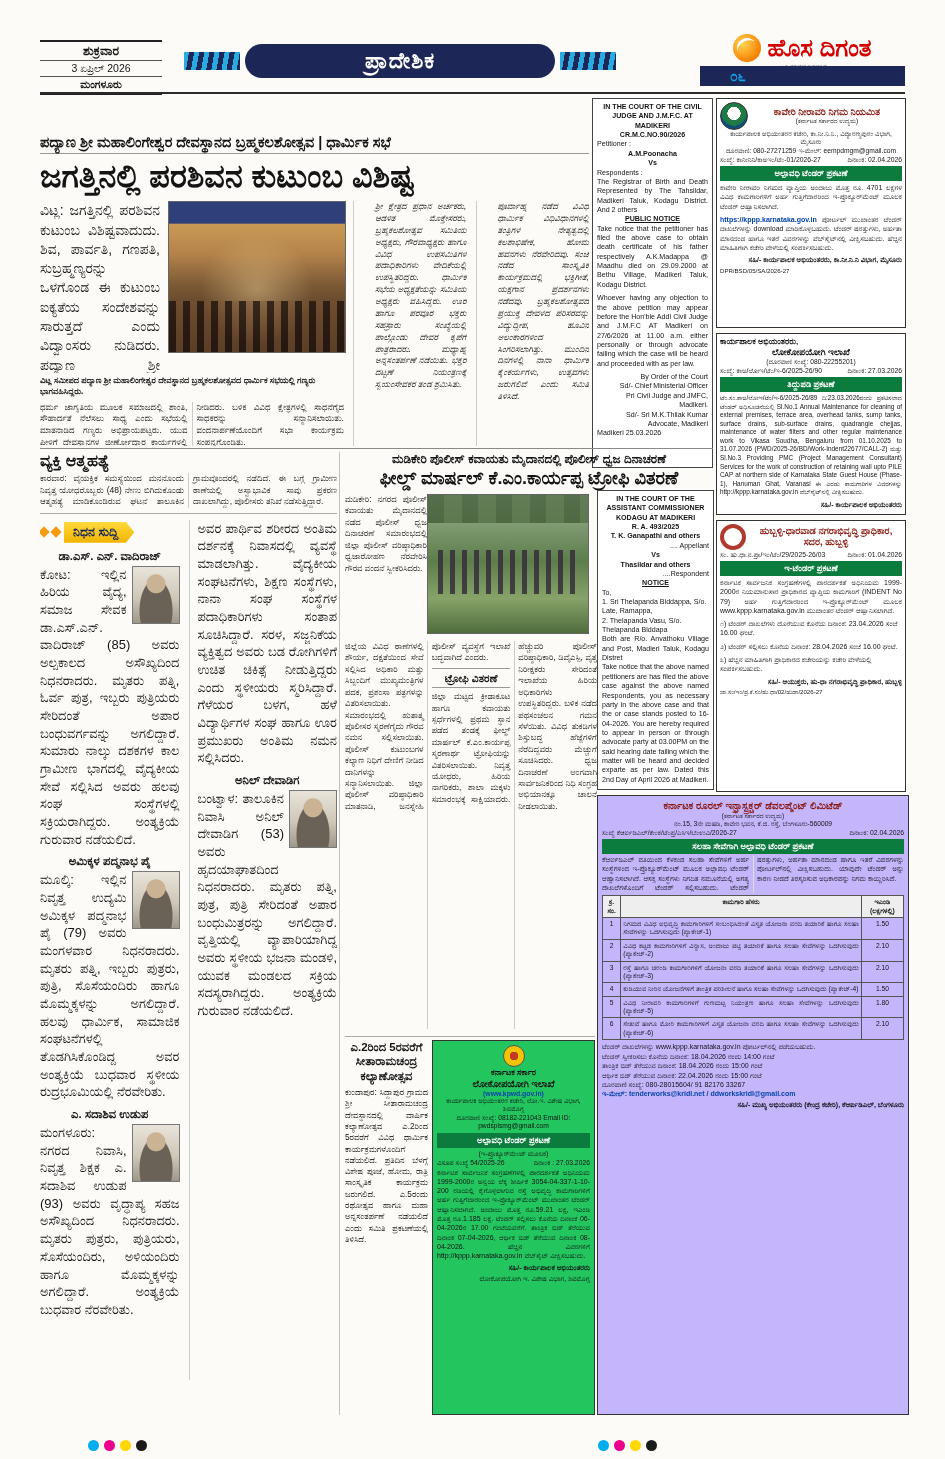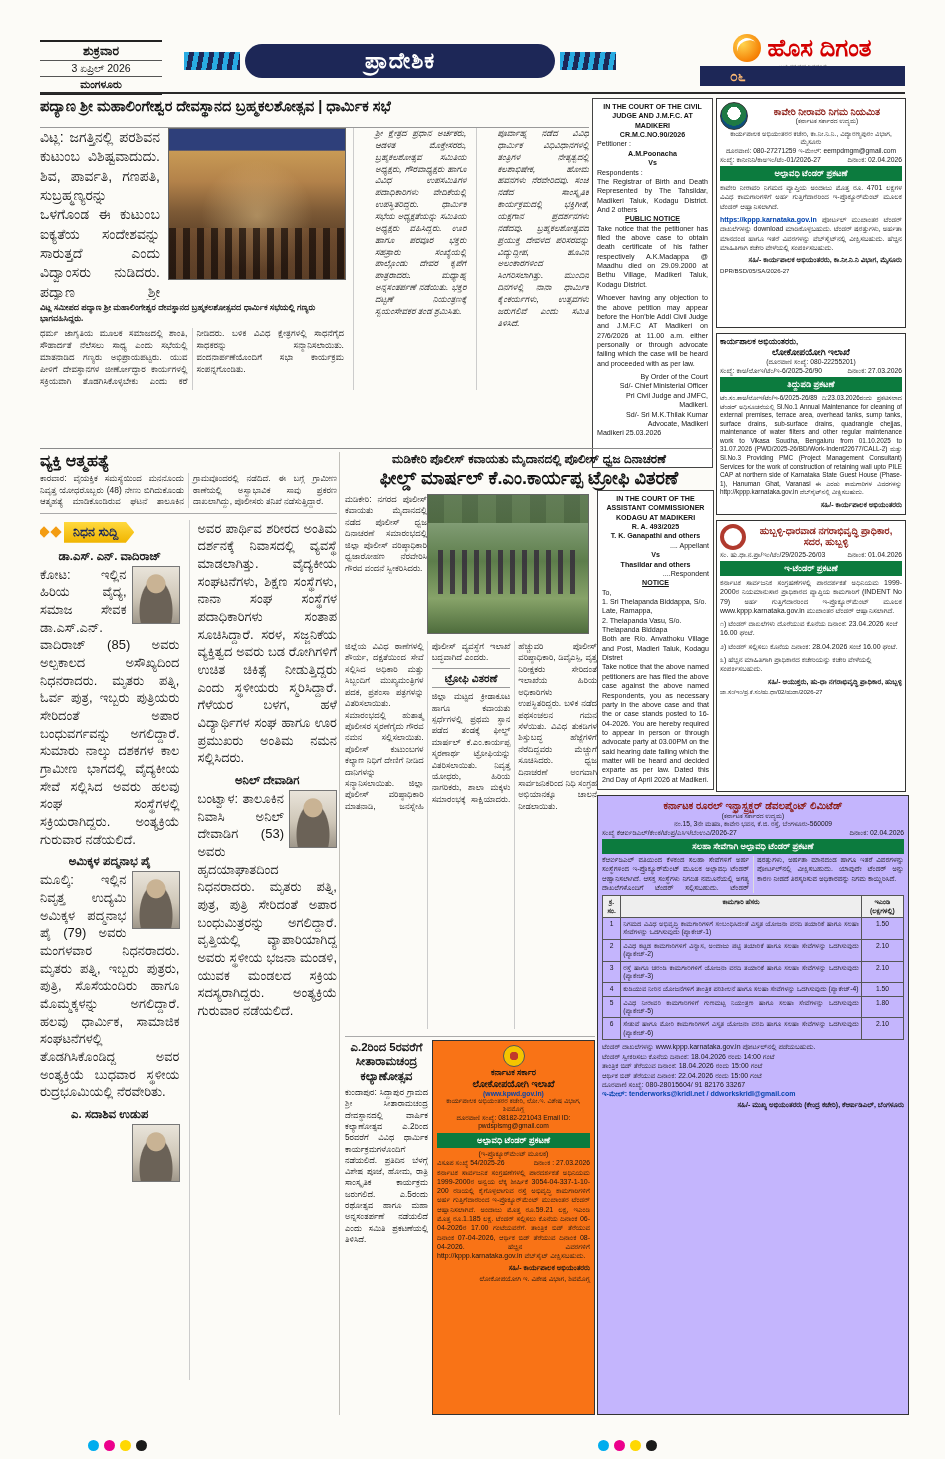--- a/index.html
+++ b/index.html
@@ -17,31 +17,31 @@
   .sectionband{left:245px;top:44px;width:310px;height:34px;background:#1d2757;border-radius:17px;color:#fff;
                display:flex;align-items:center;justify-content:center;font-size:22px;font-weight:bold;letter-spacing:1px;}
   .stripe{top:52px;width:56px;height:18px;background:repeating-linear-gradient(100deg,#29abe2 0 5px,#1d2757 5px 10px);}
   .stripe.l{left:184px;} .stripe.r{left:560px;}
   .logoarea{left:700px;top:34px;width:205px;text-align:center;}
   .logorow{display:flex;align-items:center;justify-content:center;gap:6px;}
   .logobadge{position:relative;width:28px;height:28px;border-radius:50%;background:radial-gradient(circle at 35% 35%,#ffd54f,#f57c00 75%);}
   .logobadge:after{content:"";position:absolute;inset:4px;border-radius:50%;border-top:3px solid #fff;transform:rotate(-28deg);}
   .logotext{color:#d40000;font-weight:bold;font-size:24px;line-height:1;}
   .logotag{font-size:6.5px;color:#444;margin-top:1px;}
-  .pnband{left:700px;top:66px;width:205px;height:20px;background:#1d2757;color:#fdba74;font-weight:bold;
+  .pnband{left:700px;top:66px;width:205px;height:20px;background:#1d2757;color:#0ea5e9;font-weight:bold;
           font-size:14px;display:flex;align-items:center;padding-left:30px;box-sizing:border-box;}
   .hr-top{left:40px;top:92px;width:865px;height:2px;background:#2a2a2a;}
 
   
   .hl{background:#8a8a8a;height:1px;}
   .vl{background:#c2c0ba;width:1px;}
 
   
   .lead{left:40px;top:98px;width:549px;height:348px;overflow:hidden;}
-  .kicker{font-size:14.5px;font-weight:bold;border-bottom:1px solid #999;padding-bottom:12px;}
+  .kicker{font-size:14.5px;font-weight:bold;border-bottom:1px solid #999;padding-bottom:2px;margin-top:36px;}
   .headline{font-size:32px;font-weight:bold;line-height:1.1;margin:5px 0 7px 0;}
   .lead-body{display:flex;gap:9px;height:262px;overflow:hidden;}
   .lead-left{width:304px;display:flex;flex-direction:column;}
   .llt{display:flex;gap:8px;}
   .colA{width:120px;font-size:14px;line-height:1.38;overflow:hidden;height:172px;}
   .figlead{width:176px;margin:0;}
   .ph-lead{position:relative;width:176px;height:150px;border:1px solid #666;overflow:hidden;
     background:radial-gradient(circle at 50% 58%,rgba(255,224,160,.4),transparent 45%),
       linear-gradient(180deg,#2e3f7a 0%,#2e3f7a 14%,#c89a55 15%,#b3824a 35%,#7d5a36 55%,#5a3f27 75%,#3f2c1c 100%);}
   .ph-lead:after{content:"";position:absolute;left:0;right:0;bottom:0;height:34%;
@@ -113,21 +113,21 @@
   .kridl{left:597px;top:795px;width:312px;height:620px;border:1.5px solid #333;background:#c4b5fd;
          padding:4px;box-sizing:border-box;overflow:hidden;}
   .kintro{column-count:2;column-gap:8px;column-rule:1px solid #ddd;font-size:7.1px;line-height:1.32;margin:2px 0;}
   table.ktab{width:100%;border-collapse:collapse;margin:2px 0;}
   .ktab th,.ktab td{border:1px solid #555;padding:2px;font-size:6.7px;line-height:1.25;vertical-align:top;}
   .ktab th{background:#eee;text-align:center;font-weight:bold;}
   .ktab td.c{text-align:center;white-space:nowrap;}
   .kfoot{font-size:7px;line-height:1.35;}
 
   
-  .pwd{left:432px;top:1040px;width:163px;height:375px;border:1.5px solid #333;background:#f97316;
+  .pwd{left:432px;top:1040px;width:163px;height:375px;border:1.5px solid #333;background:#22c55e;
        padding:4px;box-sizing:border-box;overflow:hidden;}
   .emblem{width:20px;height:20px;border-radius:50%;margin:0 auto 1px auto;
           background:radial-gradient(circle at 50% 50%,#c0392b 0 30%,#f5c400 31% 100%);border:1px solid #555;}
   .pwd .g1{text-align:center;font-weight:bold;font-size:8px;}
   .pwd .g2{text-align:center;font-weight:bold;font-size:9.5px;}
   .pwd .g3{text-align:center;font-size:6.8px;}
   .seetha{left:345px;top:1040px;width:83px;height:375px;overflow:hidden;}
   .seetha h3{font-size:11.5px;text-align:center;line-height:1.25;margin:0 0 4px 0;}
   .seetha p{font-size:8.3px;line-height:1.36;}
 
@@ -158,20 +158,21 @@
     </div>
     <div class="logotag">ಅಚ್ಚ ಕನ್ನಡದ ದಿನಪತ್ರಿಕೆ</div>
   </div>
   <div class="abs pnband">
     <span>೦೬</span>
   </div>
   <div class="abs hr-top"></div>
 
   <section class="abs lead">
     <div class="kicker">ಪದ್ಯಾಣ ಶ್ರೀ ಮಹಾಲಿಂಗೇಶ್ವರ ದೇವಸ್ಥಾನದ ಬ್ರಹ್ಮಕಲಶೋತ್ಸವ | ಧಾರ್ಮಿಕ ಸಭೆ</div>
+    <h1 class="headline">ಜಗತ್ತಿನಲ್ಲಿ ಪರಶಿವನ ಕುಟುಂಬ ವಿಶಿಷ್ಟ</h1>
     <div class="lead-body">
       <div class="lead-left">
         <div class="llt">
           <div class="colA just">ವಿಟ್ಲ: ಜಗತ್ತಿನಲ್ಲಿ ಪರಶಿವನ ಕುಟುಂಬ ವಿಶಿಷ್ಟವಾದುದು. ಶಿವ, ಪಾರ್ವತಿ, ಗಣಪತಿ, ಸುಬ್ರಹ್ಮಣ್ಯರನ್ನು ಒಳಗೊಂಡ ಈ ಕುಟುಂಬ ಐಕ್ಯತೆಯ ಸಂದೇಶವನ್ನು ಸಾರುತ್ತದೆ ಎಂದು ವಿದ್ವಾಂಸರು ನುಡಿದರು. ಪದ್ಯಾಣ ಶ್ರೀ ಮಹಾಲಿಂಗೇಶ್ವರ ದೇವಸ್ಥಾನದ ಬ್ರಹ್ಮಕಲಶೋತ್ಸವದ ಅಂಗವಾಗಿ ನಡೆದ ಧಾರ್ಮಿಕ ಸಭೆಯಲ್ಲಿ ಅವರು ಆಶೀರ್ವಚನ ನೀಡಿದರು. ದೇವಸ್ಥಾನಗಳು ಭಕ್ತಿಯ ಕೇಂದ್ರ ಮಾತ್ರವಲ್ಲ, ಸಂಸ್ಕೃತಿ ಹಾಗೂ ಧರ್ಮ ಜಾಗೃತಿಯ ಕೇಂದ್ರಗಳೂ ಆಗಿವೆ ಎಂದರು.</div>
           <figure class="figlead">
             <div class="ph-lead"></div>
           </figure>
         </div>
         <div class="leadcap">ವಿಟ್ಲ ಸಮೀಪದ ಪದ್ಯಾಣ ಶ್ರೀ ಮಹಾಲಿಂಗೇಶ್ವರ ದೇವಸ್ಥಾನದ ಬ್ರಹ್ಮಕಲಶೋತ್ಸವದ ಧಾರ್ಮಿಕ ಸಭೆಯಲ್ಲಿ ಗಣ್ಯರು ಭಾಗವಹಿಸಿದ್ದರು.</div>
         <div class="lead-bot just">ಧರ್ಮ ಜಾಗೃತಿಯ ಮೂಲಕ ಸಮಾಜದಲ್ಲಿ ಶಾಂತಿ, ಸೌಹಾರ್ದತೆ ನೆಲೆಸಲು ಸಾಧ್ಯ ಎಂದು ಸಭೆಯಲ್ಲಿ ಮಾತನಾಡಿದ ಗಣ್ಯರು ಅಭಿಪ್ರಾಯಪಟ್ಟರು. ಯುವ ಪೀಳಿಗೆ ದೇವಸ್ಥಾನಗಳ ಜೀರ್ಣೋದ್ಧಾರ ಕಾರ್ಯಗಳಲ್ಲಿ ಸಕ್ರಿಯವಾಗಿ ತೊಡಗಿಸಿಕೊಳ್ಳಬೇಕು ಎಂದು ಕರೆ ನೀಡಿದರು. ಬಳಿಕ ವಿವಿಧ ಕ್ಷೇತ್ರಗಳಲ್ಲಿ ಸಾಧನೆಗೈದ ಸಾಧಕರನ್ನು ಸನ್ಮಾನಿಸಲಾಯಿತು. ವಂದನಾರ್ಪಣೆಯೊಂದಿಗೆ ಸಭಾ ಕಾರ್ಯಕ್ರಮ ಸಂಪನ್ನಗೊಂಡಿತು.</div>
@@ -280,20 +281,21 @@
           <p class="just">ಕೋಟ: ಇಲ್ಲಿನ ಹಿರಿಯ ವೈದ್ಯ, ಸಮಾಜ ಸೇವಕ ಡಾ.ಎಸ್.ಎನ್. ವಾದಿರಾಜ್ (85) ಅವರು ಅಲ್ಪಕಾಲದ ಅಸೌಖ್ಯದಿಂದ ನಿಧನರಾದರು. ಮೃತರು ಪತ್ನಿ, ಓರ್ವ ಪುತ್ರ, ಇಬ್ಬರು ಪುತ್ರಿಯರು ಸೇರಿದಂತೆ ಅಪಾರ ಬಂಧುವರ್ಗವನ್ನು ಅಗಲಿದ್ದಾರೆ. ಸುಮಾರು ನಾಲ್ಕು ದಶಕಗಳ ಕಾಲ ಗ್ರಾಮೀಣ ಭಾಗದಲ್ಲಿ ವೈದ್ಯಕೀಯ ಸೇವೆ ಸಲ್ಲಿಸಿದ ಅವರು ಹಲವು ಸಂಘ ಸಂಸ್ಥೆಗಳಲ್ಲಿ ಸಕ್ರಿಯರಾಗಿದ್ದರು. ಅಂತ್ಯಕ್ರಿಯೆ ಗುರುವಾರ ನಡೆಯಲಿದೆ.</p>
         </div>
         <div class="obit">
           <h3>ಅಮಿಕ್ಕಳ ಪದ್ಮನಾಭ ಪೈ</h3>
           <div class="ph-port"></div>
           <p class="just">ಮೂಲ್ಕಿ: ಇಲ್ಲಿನ ನಿವೃತ್ತ ಉದ್ಯಮಿ ಅಮಿಕ್ಕಳ ಪದ್ಮನಾಭ ಪೈ (79) ಅವರು ಮಂಗಳವಾರ ನಿಧನರಾದರು. ಮೃತರು ಪತ್ನಿ, ಇಬ್ಬರು ಪುತ್ರರು, ಪುತ್ರಿ, ಸೊಸೆಯಂದಿರು ಹಾಗೂ ಮೊಮ್ಮಕ್ಕಳನ್ನು ಅಗಲಿದ್ದಾರೆ. ಹಲವು ಧಾರ್ಮಿಕ, ಸಾಮಾಜಿಕ ಸಂಘಟನೆಗಳಲ್ಲಿ ತೊಡಗಿಸಿಕೊಂಡಿದ್ದ ಅವರ ಅಂತ್ಯಕ್ರಿಯೆ ಬುಧವಾರ ಸ್ಥಳೀಯ ರುದ್ರಭೂಮಿಯಲ್ಲಿ ನೆರವೇರಿತು.</p>
         </div>
         <div class="obit">
           <h3>ಎ. ಸದಾಶಿವ ಉಡುಪ</h3>
           <div class="ph-port"></div>
+          <p class="just">ಮಂಗಳೂರು: ನಗರದ ನಿವಾಸಿ, ನಿವೃತ್ತ ಶಿಕ್ಷಕ ಎ. ಸದಾಶಿವ ಉಡುಪ (93) ಅವರು ವೃದ್ಧಾಪ್ಯ ಸಹಜ ಅಸೌಖ್ಯದಿಂದ ನಿಧನರಾದರು. ಮೃತರು ಪುತ್ರರು, ಪುತ್ರಿಯರು, ಸೊಸೆಯಂದಿರು, ಅಳಿಯಂದಿರು ಹಾಗೂ ಮೊಮ್ಮಕ್ಕಳನ್ನು ಅಗಲಿದ್ದಾರೆ. ಅಂತ್ಯಕ್ರಿಯೆ ಬುಧವಾರ ನೆರವೇರಿತು.</p>
         </div>
       </div>
       <div class="ocol r">
         <p class="ocont just">ಅವರ ಪಾರ್ಥಿವ ಶರೀರದ ಅಂತಿಮ ದರ್ಶನಕ್ಕೆ ನಿವಾಸದಲ್ಲಿ ವ್ಯವಸ್ಥೆ ಮಾಡಲಾಗಿತ್ತು. ವೈದ್ಯಕೀಯ ಸಂಘಟನೆಗಳು, ಶಿಕ್ಷಣ ಸಂಸ್ಥೆಗಳು, ನಾನಾ ಸಂಘ ಸಂಸ್ಥೆಗಳ ಪದಾಧಿಕಾರಿಗಳು ಸಂತಾಪ ಸೂಚಿಸಿದ್ದಾರೆ. ಸರಳ, ಸಜ್ಜನಿಕೆಯ ವ್ಯಕ್ತಿತ್ವದ ಅವರು ಬಡ ರೋಗಿಗಳಿಗೆ ಉಚಿತ ಚಿಕಿತ್ಸೆ ನೀಡುತ್ತಿದ್ದರು ಎಂದು ಸ್ಥಳೀಯರು ಸ್ಮರಿಸಿದ್ದಾರೆ. ಗೆಳೆಯರ ಬಳಗ, ಹಳೆ ವಿದ್ಯಾರ್ಥಿಗಳ ಸಂಘ ಹಾಗೂ ಊರ ಪ್ರಮುಖರು ಅಂತಿಮ ನಮನ ಸಲ್ಲಿಸಿದರು.</p>
         <div class="obit">
           <h3>ಅನಿಲ್ ದೇವಾಡಿಗ</h3>
           <div class="ph-port"></div>
           <p class="just">ಬಂಟ್ವಾಳ: ತಾಲೂಕಿನ ನಿವಾಸಿ ಅನಿಲ್ ದೇವಾಡಿಗ (53) ಅವರು ಹೃದಯಾಘಾತದಿಂದ ನಿಧನರಾದರು. ಮೃತರು ಪತ್ನಿ, ಪುತ್ರ, ಪುತ್ರಿ ಸೇರಿದಂತೆ ಅಪಾರ ಬಂಧುಮಿತ್ರರನ್ನು ಅಗಲಿದ್ದಾರೆ. ವೃತ್ತಿಯಲ್ಲಿ ವ್ಯಾಪಾರಿಯಾಗಿದ್ದ ಅವರು ಸ್ಥಳೀಯ ಭಜನಾ ಮಂಡಳಿ, ಯುವಕ ಮಂಡಲದ ಸಕ್ರಿಯ ಸದಸ್ಯರಾಗಿದ್ದರು. ಅಂತ್ಯಕ್ರಿಯೆ ಗುರುವಾರ ನಡೆಯಲಿದೆ.</p>
         </div>
       </div>

